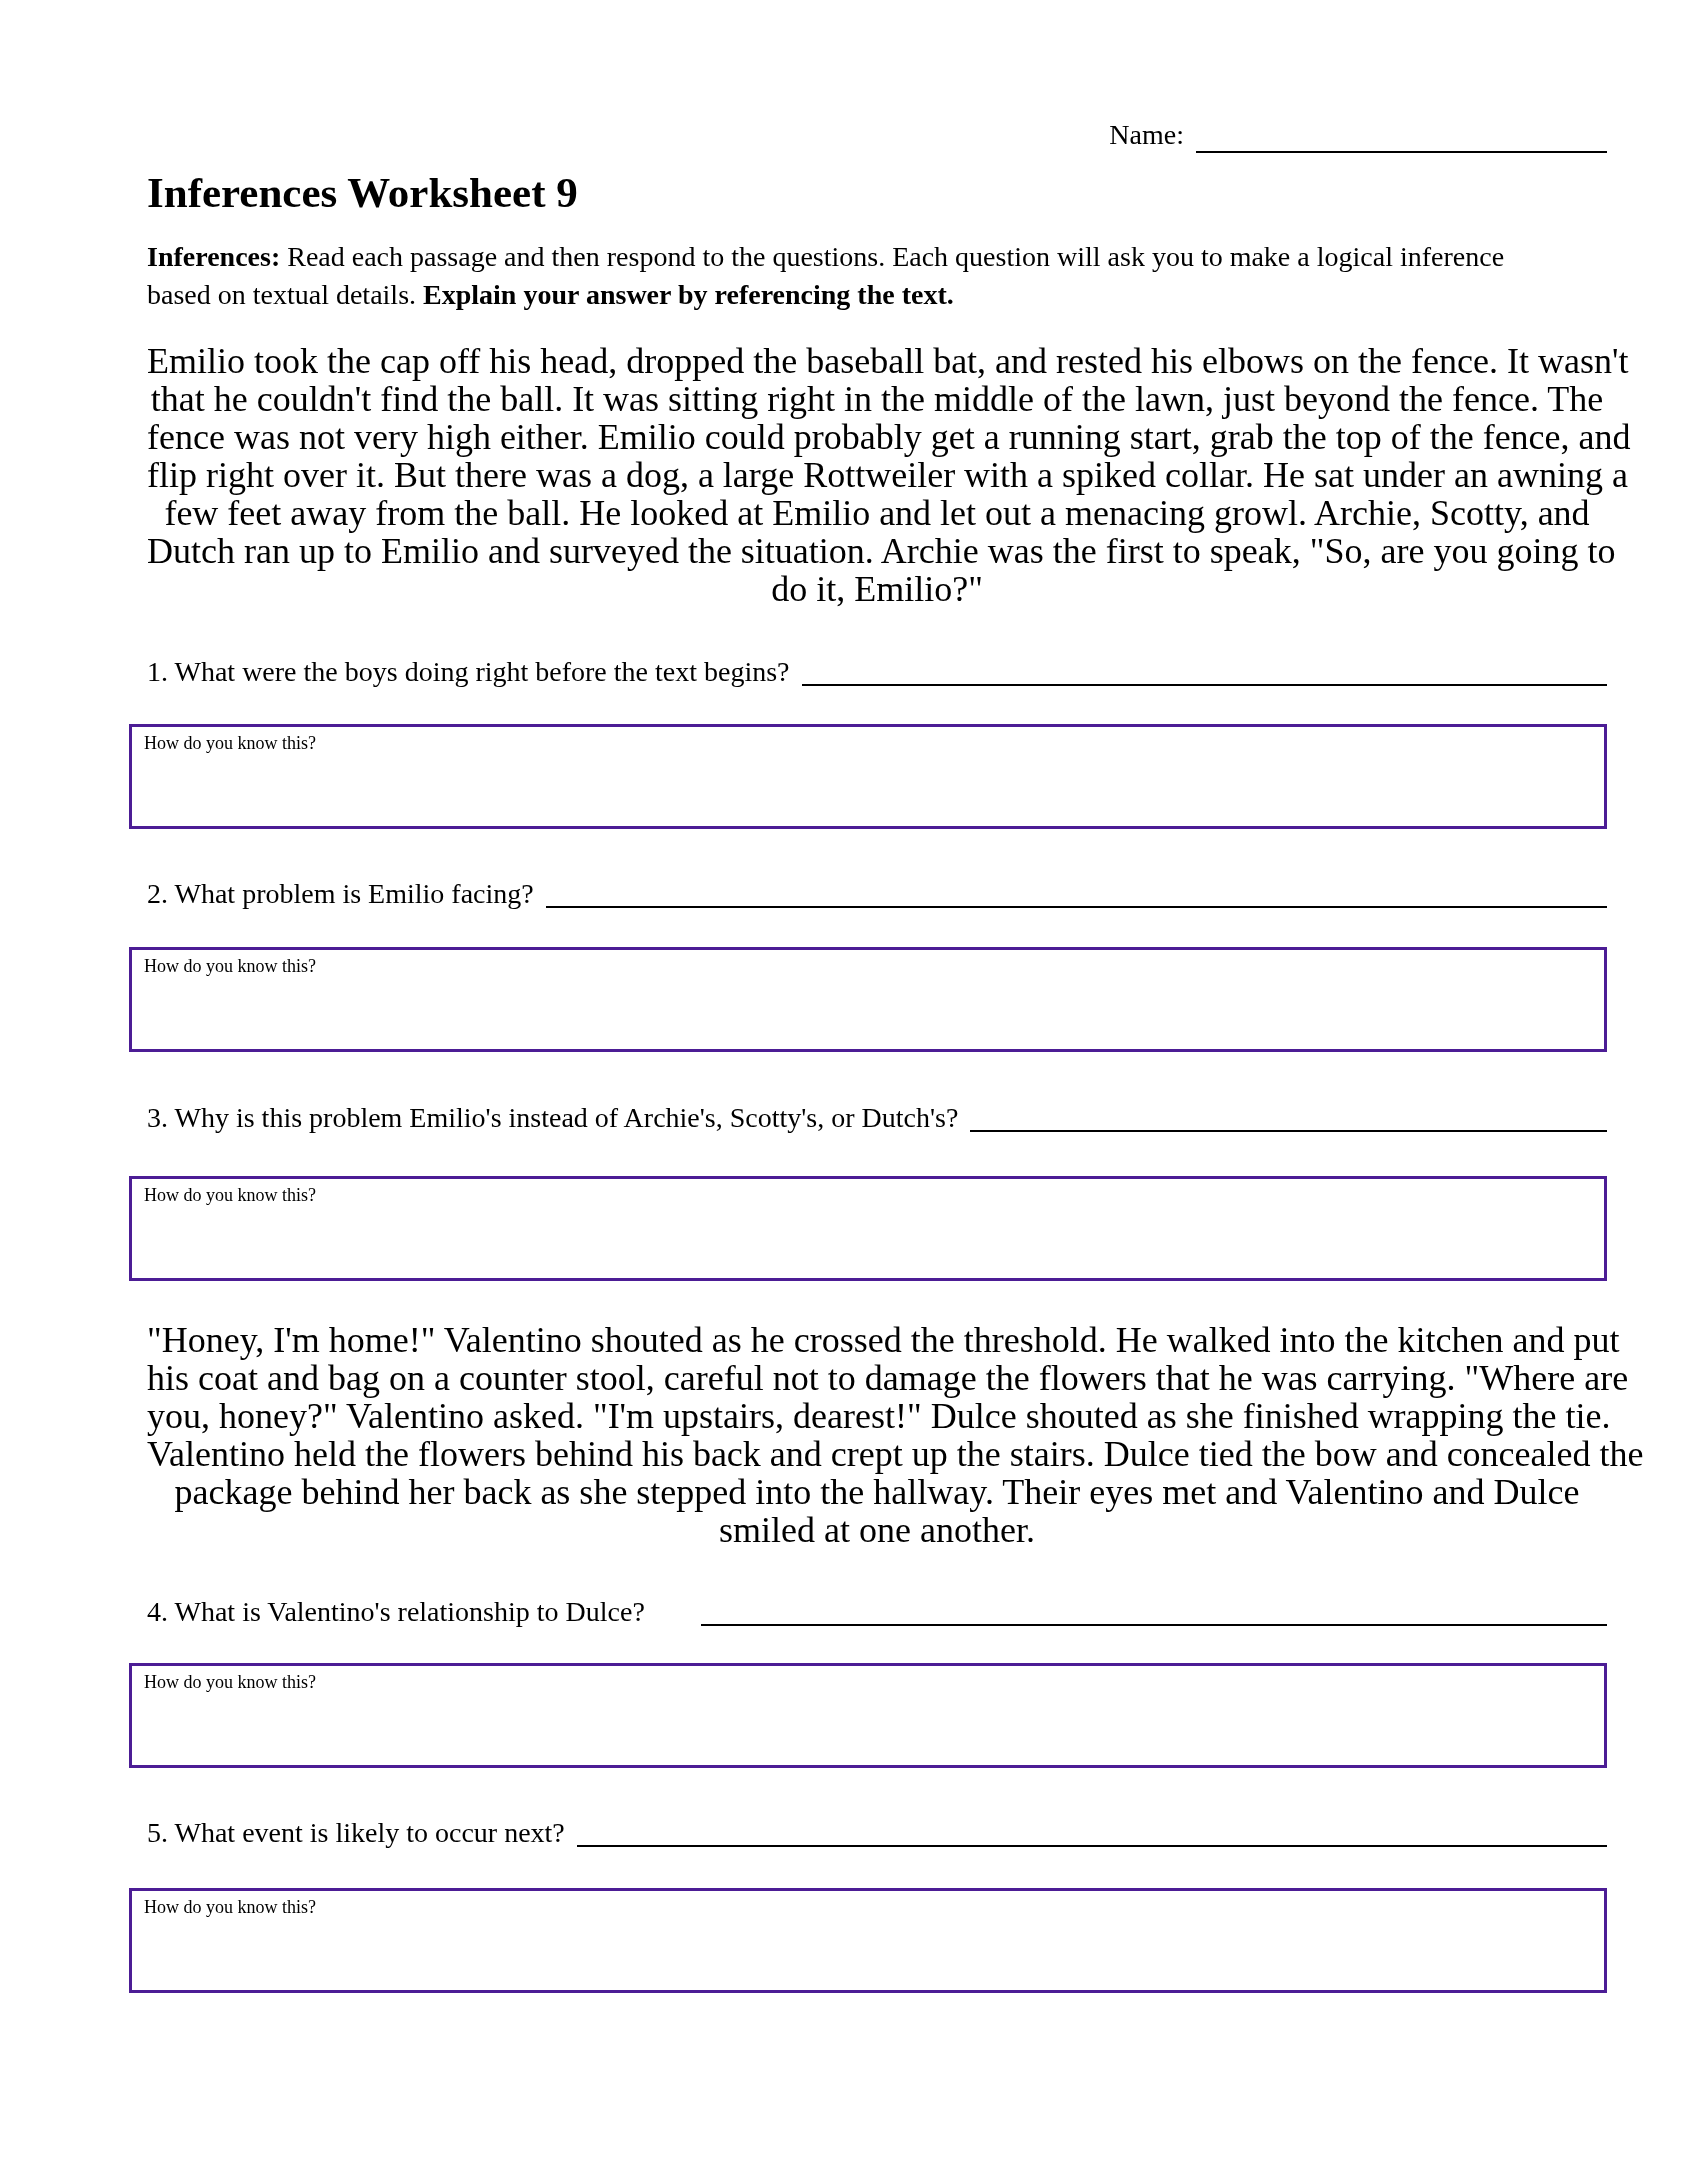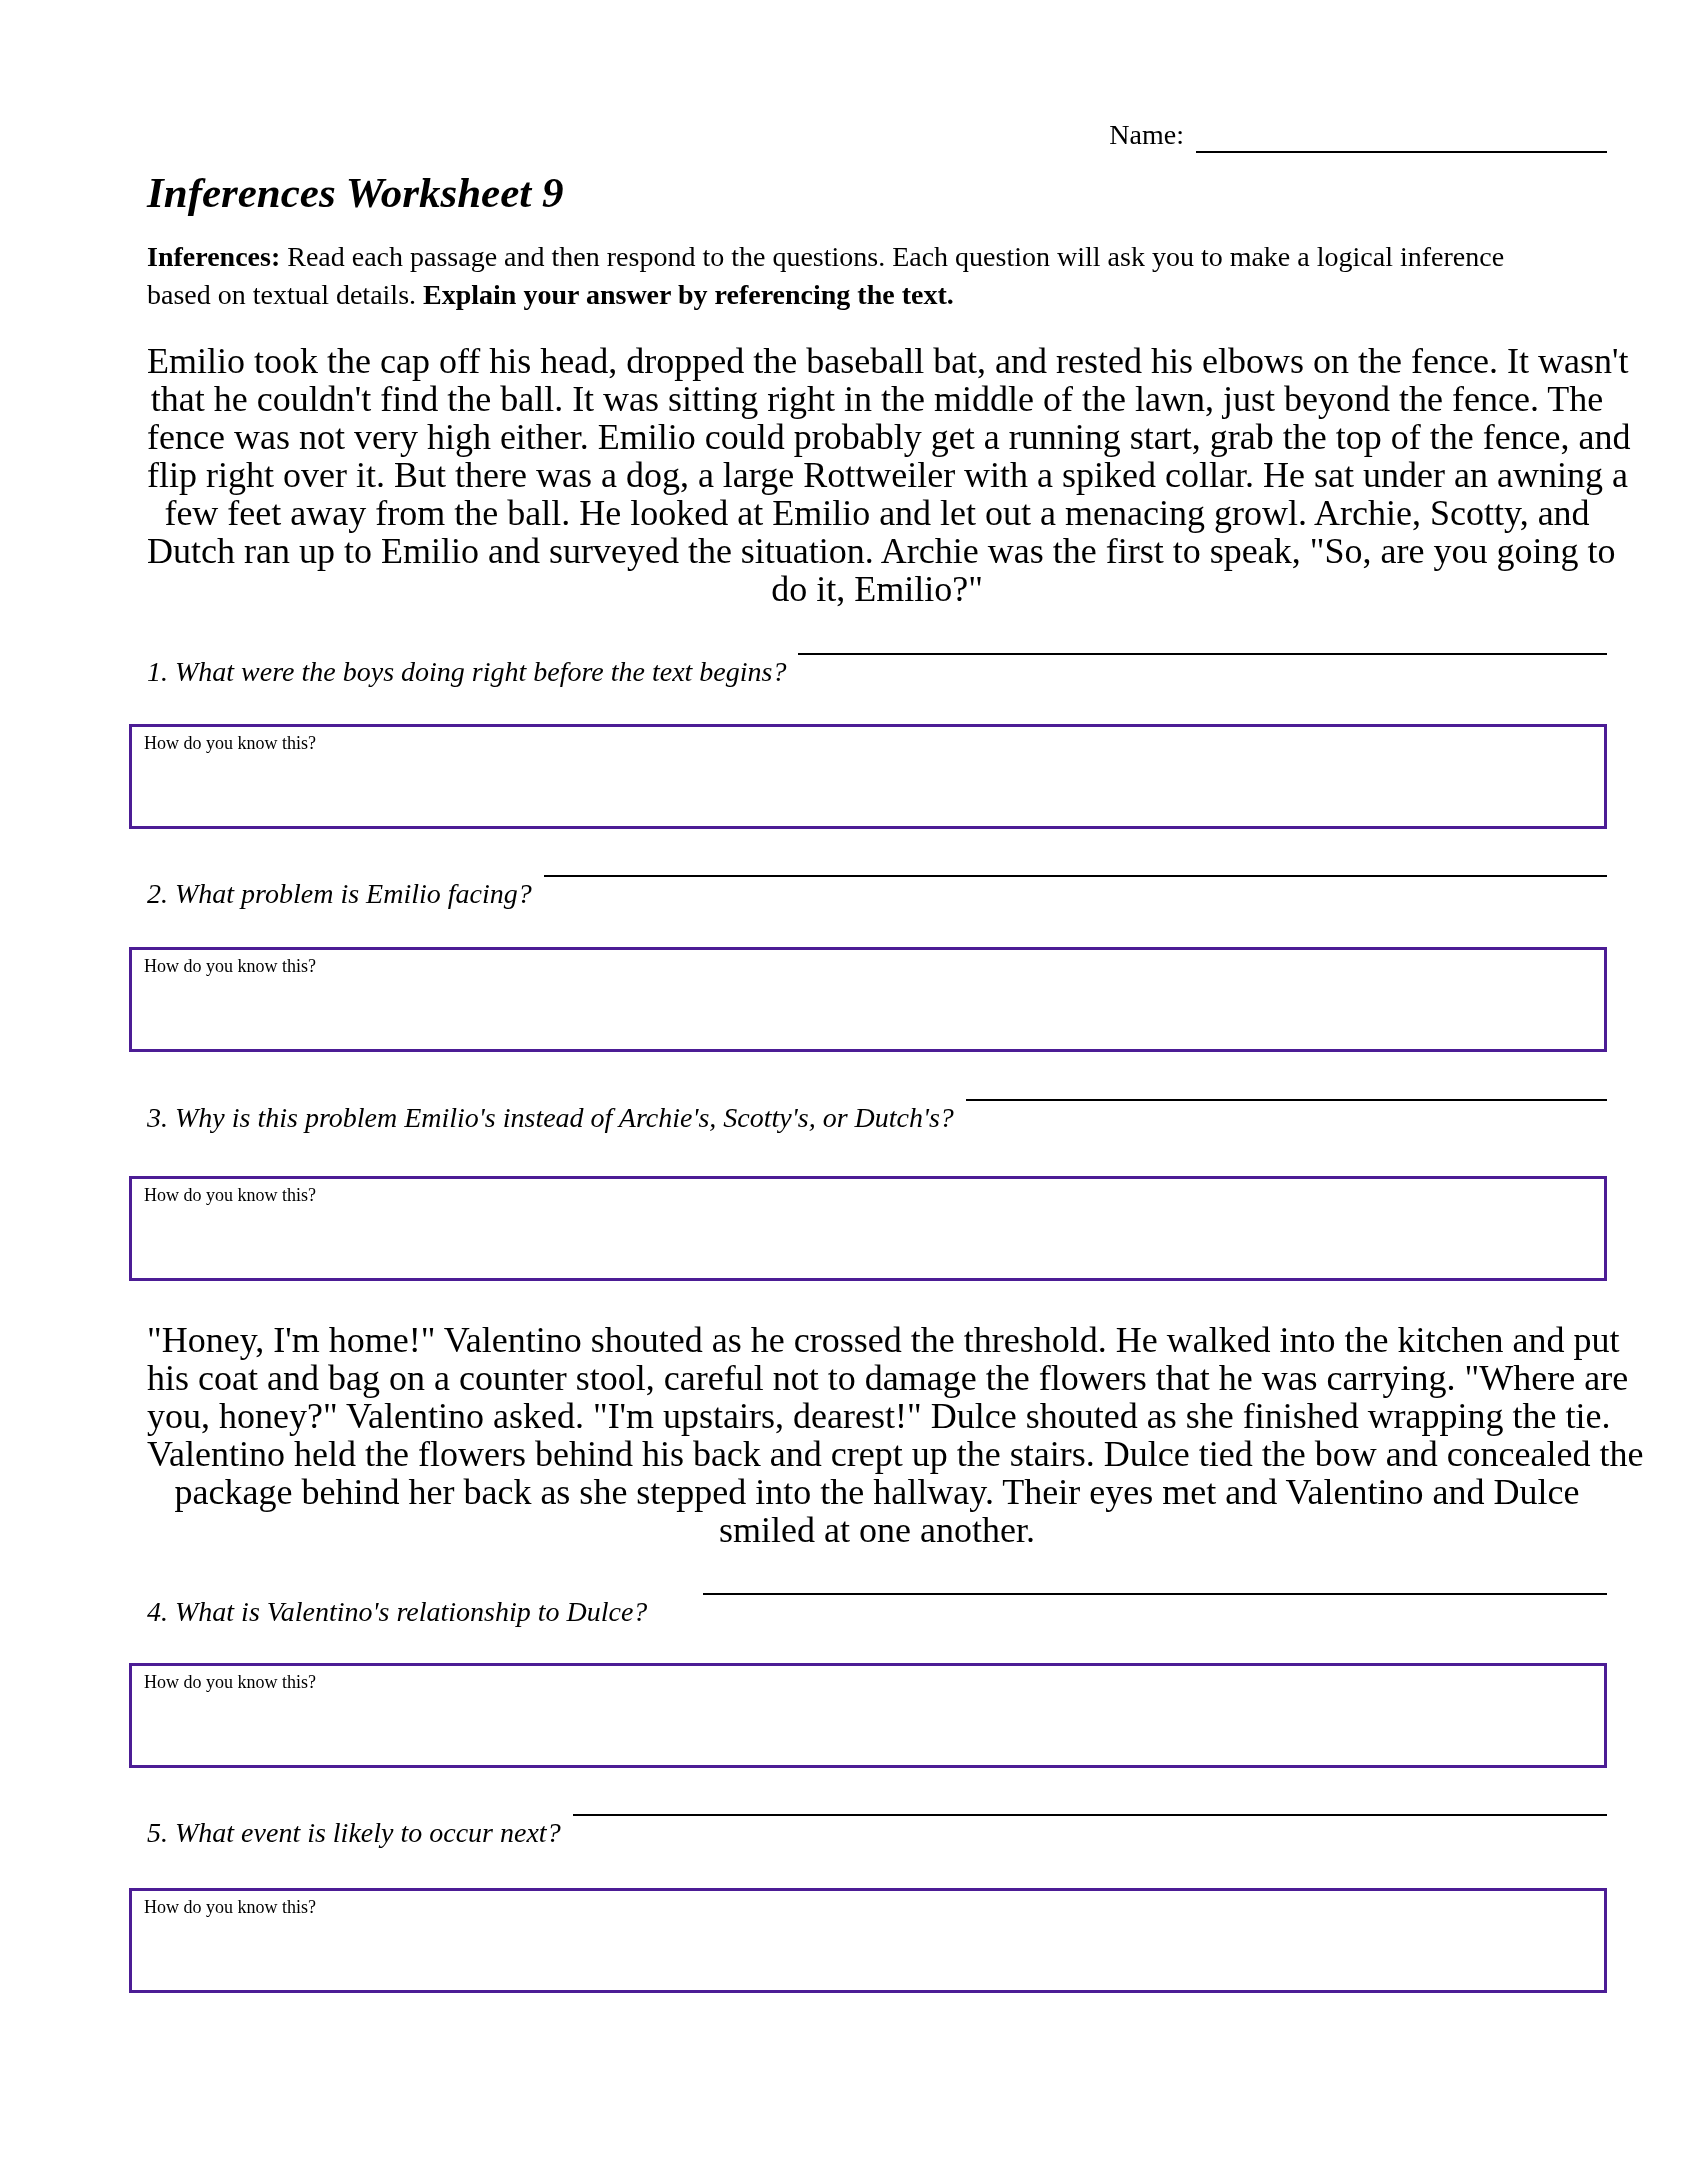--- a/index.html
+++ b/index.html
@@ -35,21 +35,20 @@
     border-bottom: 2px solid #000;
     height: 32px;
     margin-left: 12px;
   }
   
   .title {
     font-size: 43px;
     font-weight: bold;
     margin: 14px 0 11px 0;
     line-height: 51px;
-    font-style: italic;
   }
   
   .directions {
     font-size: 28px;
     line-height: 38px;
     margin: 20px 0 0 0;
     max-width: 1386px;
   }
   .directions .bold { font-weight: bold; }
   
@@ -57,24 +56,24 @@
     font-size: 36px;
     line-height: 38px;
     margin-top: 28px;
     text-align: center;
   }
   .passage.second { margin-top: 40px; }
   .passage-line { white-space: nowrap; }
   
   .question-row {
     display: flex;
+    align-items: flex-end;
     font-size: 28px;
     line-height: 38px;
     margin-top: 45px;
-    font-style: italic;
   }
   .q-text { white-space: nowrap; }
   .q-line {
     flex: 1;
     height: 0;
     border-bottom: 2px solid #000;
     margin-left: 12px;
     margin-bottom: 5px;
     min-width: 40px;
   }

